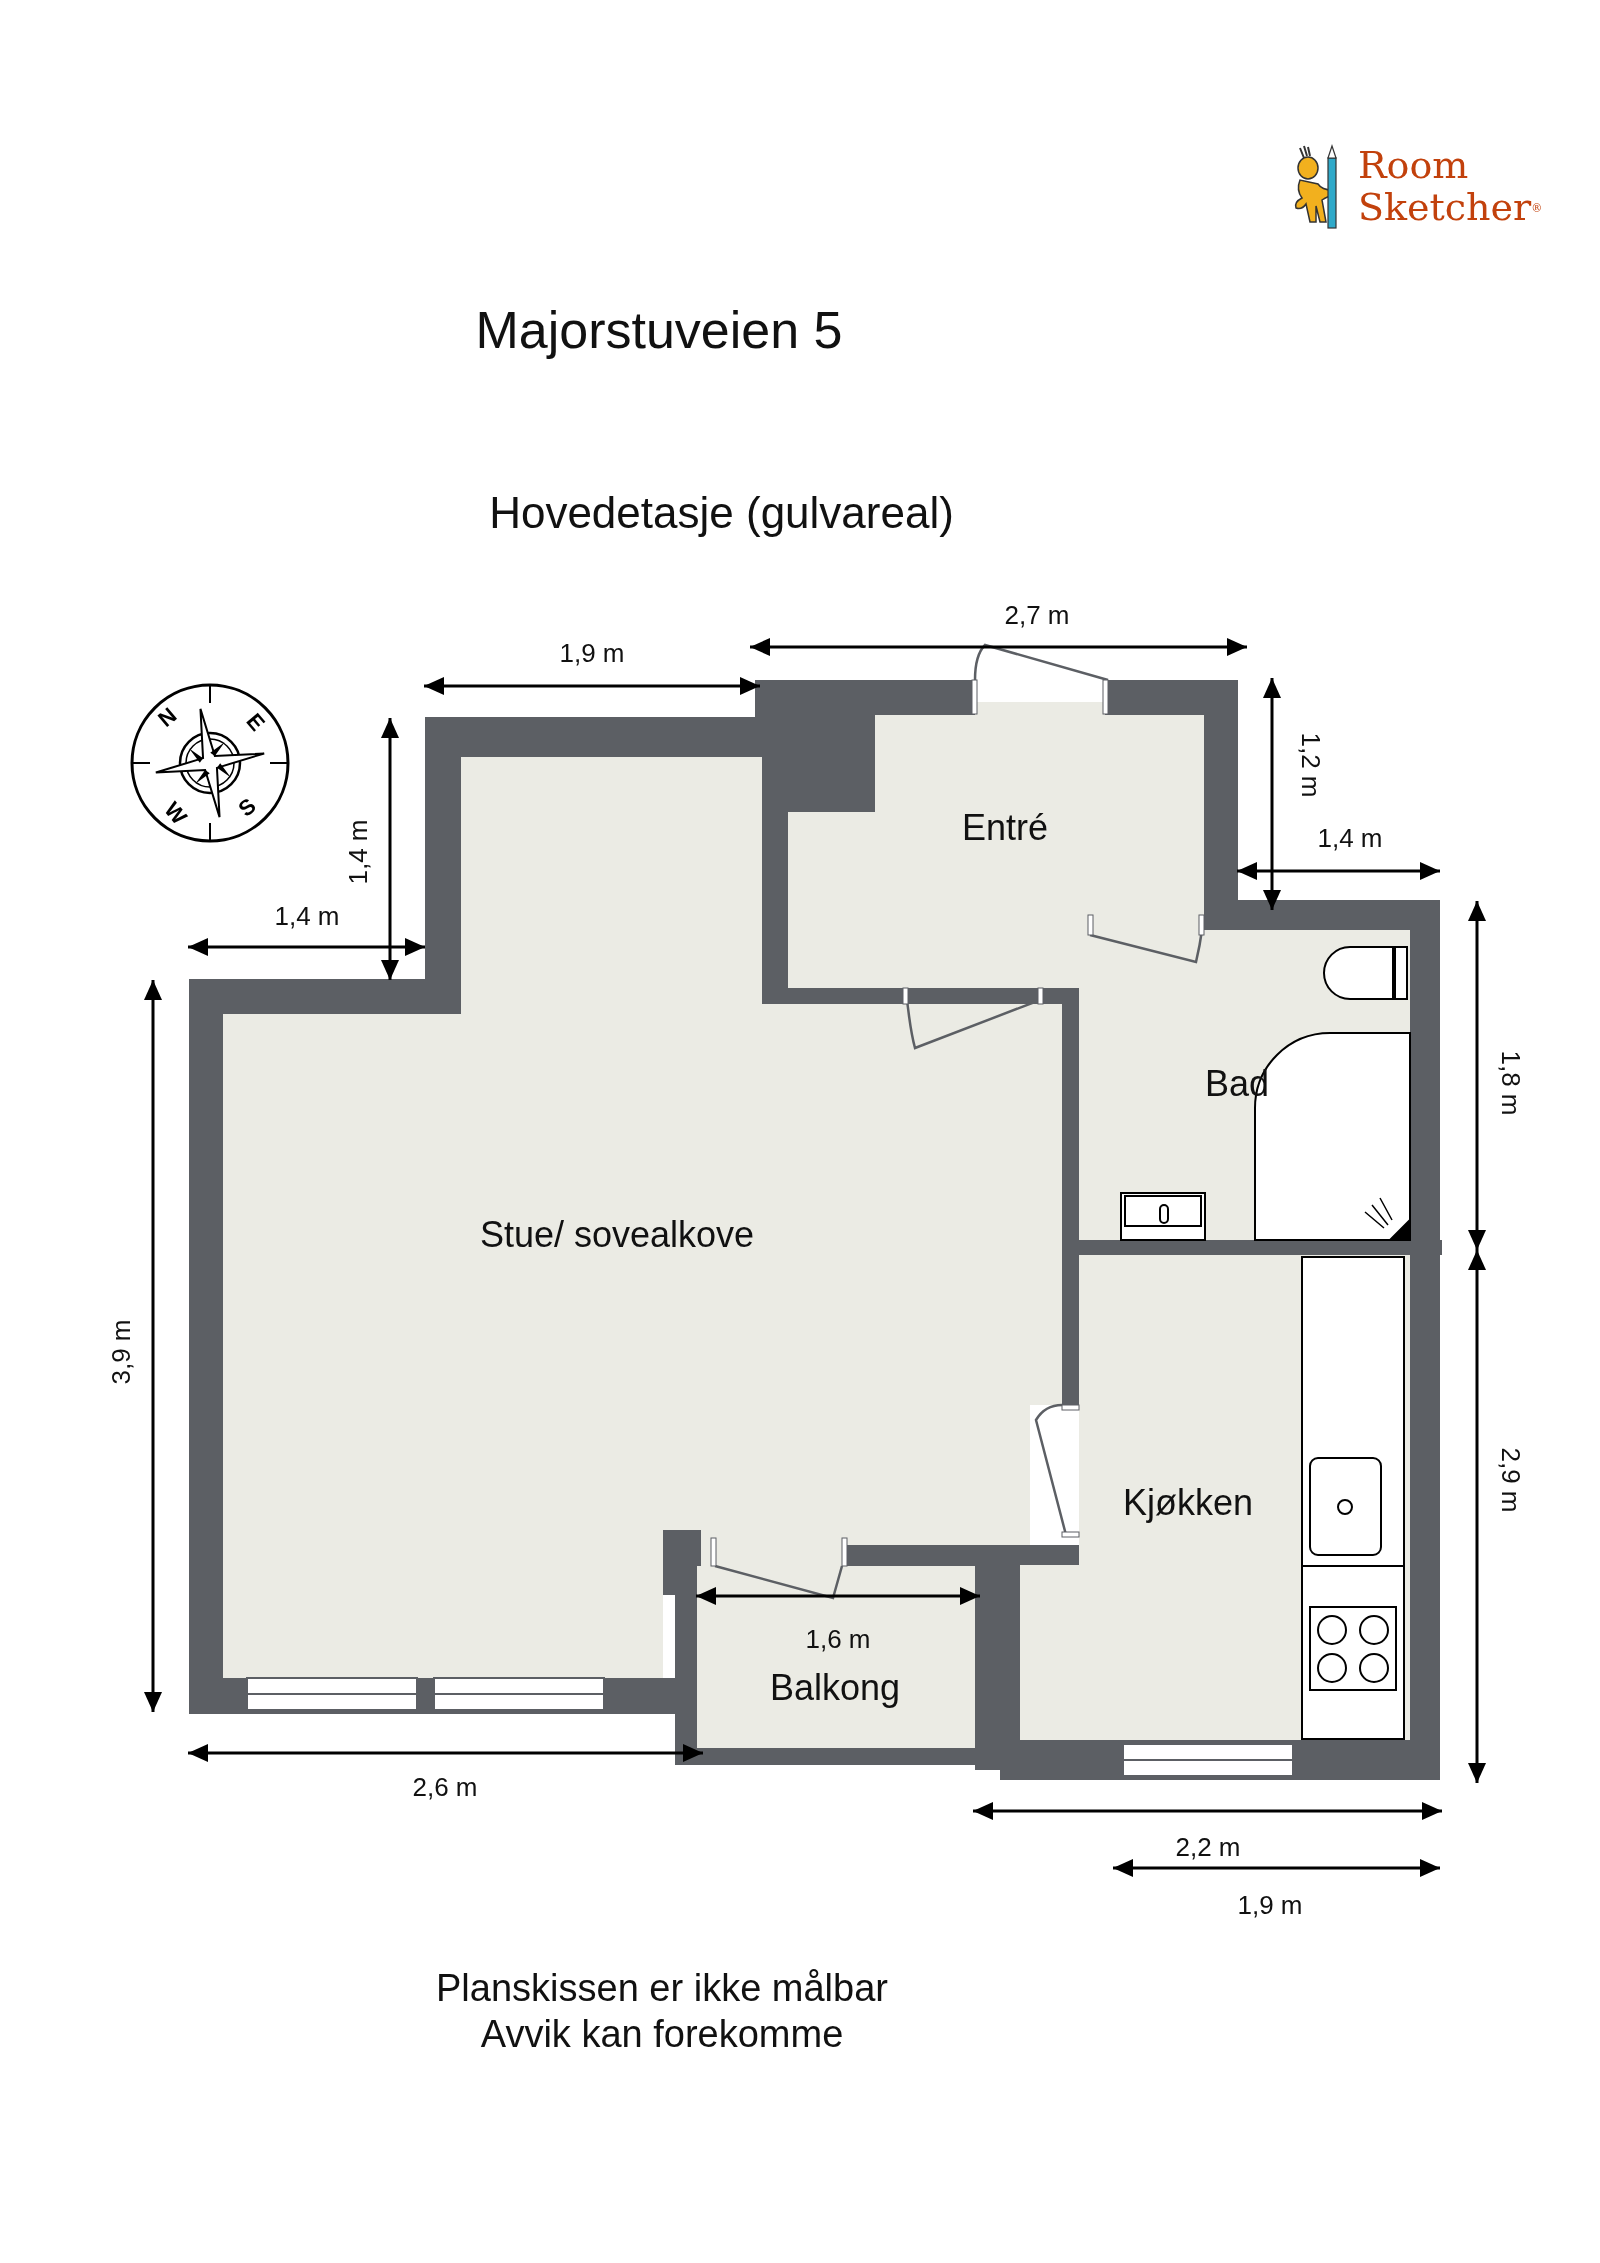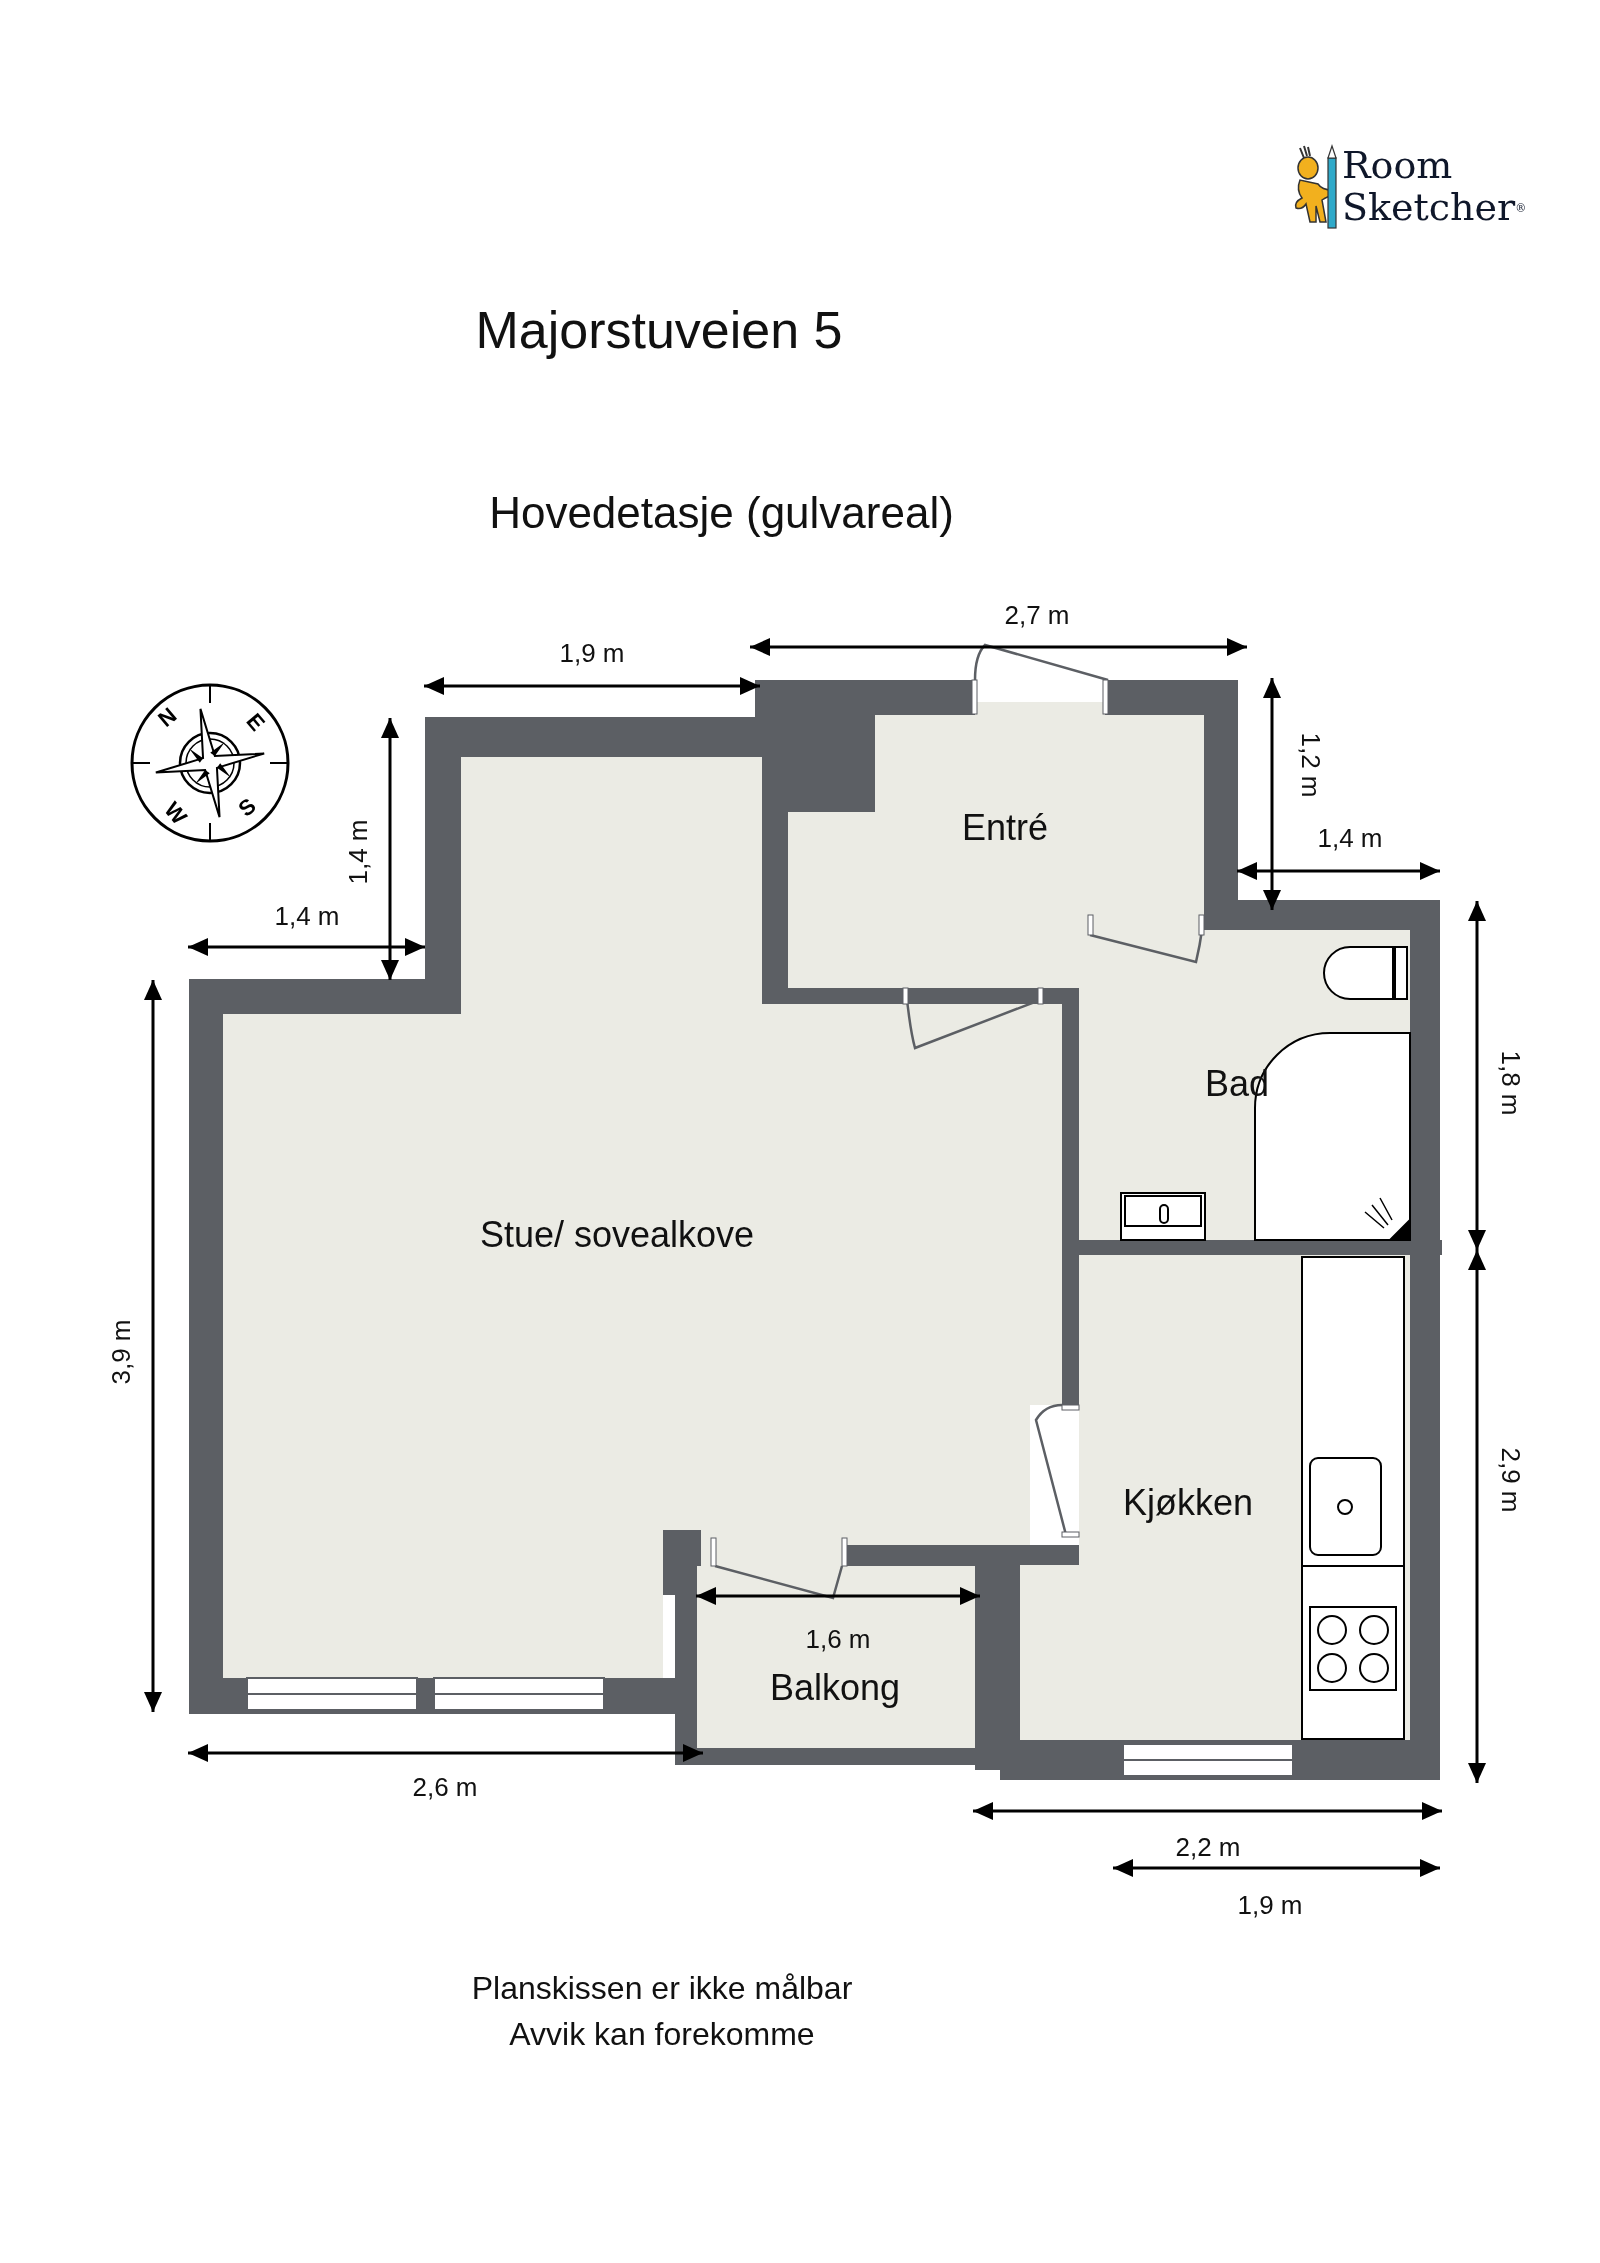--- a/index.html
+++ b/index.html
@@ -1,24 +1,24 @@
 <!DOCTYPE html>
 <html><head>
 <meta charset="utf-8">
 <style>
   html, body { margin: 0; padding: 0; background: #ffffff; }
   body { width: 1600px; height: 2263px; position: relative; overflow: hidden;
          font-family: "Liberation Sans", sans-serif; color: #111; }
   .abs { position: absolute; }
   .title { left: 0; width: 1318px; top: 300px; text-align: center; font-size: 52px; }
   .subtitle { left: 0; width: 1443px; top: 488px; text-align: center; font-size: 44px; }
-  .footer { left: 0; width: 1324px; top: 1965px; text-align: center; font-size: 32px; line-height: 46px; }
+  .footer { left: 0; width: 1324px; top: 1965px; text-align: center; font-size: 38px; line-height: 46px; }
   .logo { left: 1290px; top: 140px; width: 260px; height: 100px; }
-  .logo-text { position: absolute; left: 52px; top: 4px; font-family: "DejaVu Serif", serif;
-               font-size: 38px; line-height: 42px; color: #0f172a; }
+  .logo-text { position: absolute; left: 68px; top: 4px; font-family: "DejaVu Serif", serif;
+               font-size: 38px; line-height: 42px; color: #c2410c; }
   .logo-text sup { font-size: 11px; vertical-align: top; position: relative; top: 2px; }
   svg.plan { position: absolute; left: 0; top: 0; }
   .dimtxt { font-family: "Liberation Sans", sans-serif; font-size: 26px; fill: #111; }
   .roomtxt { font-family: "Liberation Sans", sans-serif; font-size: 36px; fill: #111; }
 </style>
 </head>
 <body>
 
 <div class="abs logo">
   <svg width="60" height="100" viewBox="0 0 60 100" style="position:absolute;left:0;top:0;">

